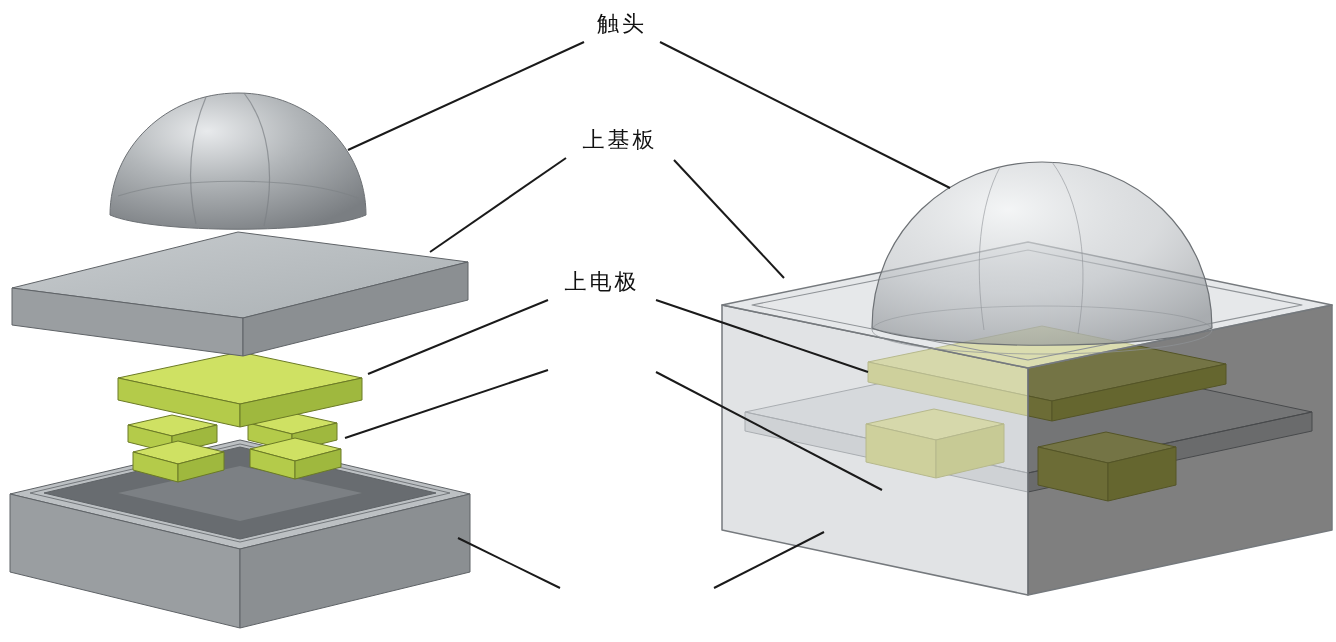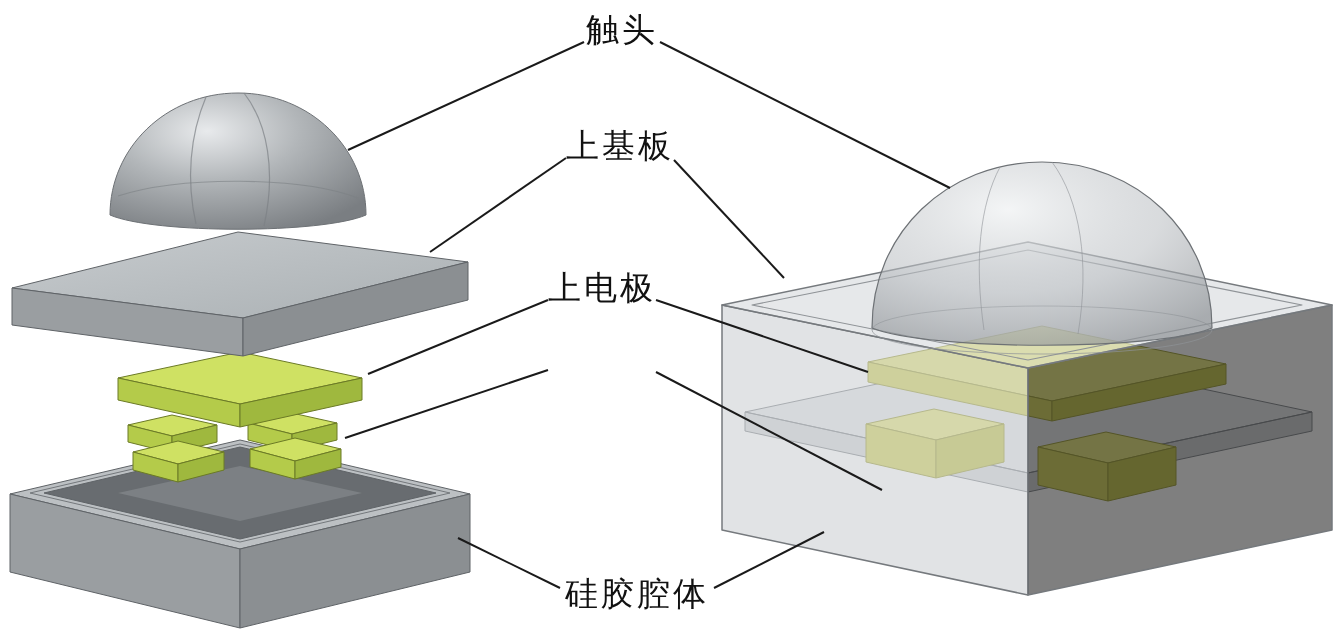--- a/index.html
+++ b/index.html
@@ -8,21 +8,21 @@
     width: 1336px;
     height: 642px;
     background: #ffffff;
     overflow: hidden;
     font-family: "DejaVu Serif", "Liberation Serif", serif;
   }
   .canvas svg { position: absolute; left: 0; top: 0; }
   .label {
     position: absolute;
     transform: translateX(-50%);
-    font-size: 33px;
+    font-size: 22px;
     letter-spacing: 3px;
     color: #111111;
     white-space: nowrap;
     line-height: 1.1;
     user-select: none;
     text-align: center;
   }
 </style>
 </head>
 <body>
@@ -153,15 +153,14 @@
       <line x1="548" y1="370" x2="345" y2="438"></line>
       <line x1="656" y1="372" x2="882" y2="490"></line>
       <line x1="560" y1="588" x2="458" y2="538"></line>
       <line x1="714" y1="588" x2="824" y2="532"></line>
     </g>
   </svg>
 
   <div class="label" style="left:622px; top:12px;">触头</div>
   <div class="label" style="left:620px; top:128px;">上基板</div>
   <div class="label" style="left:602px; top:270px;">上电极</div>
-  <div class="label" style="left:637px; top:576px;">硅胶腔体</div>
 
 </div>
 
 </body></html>

